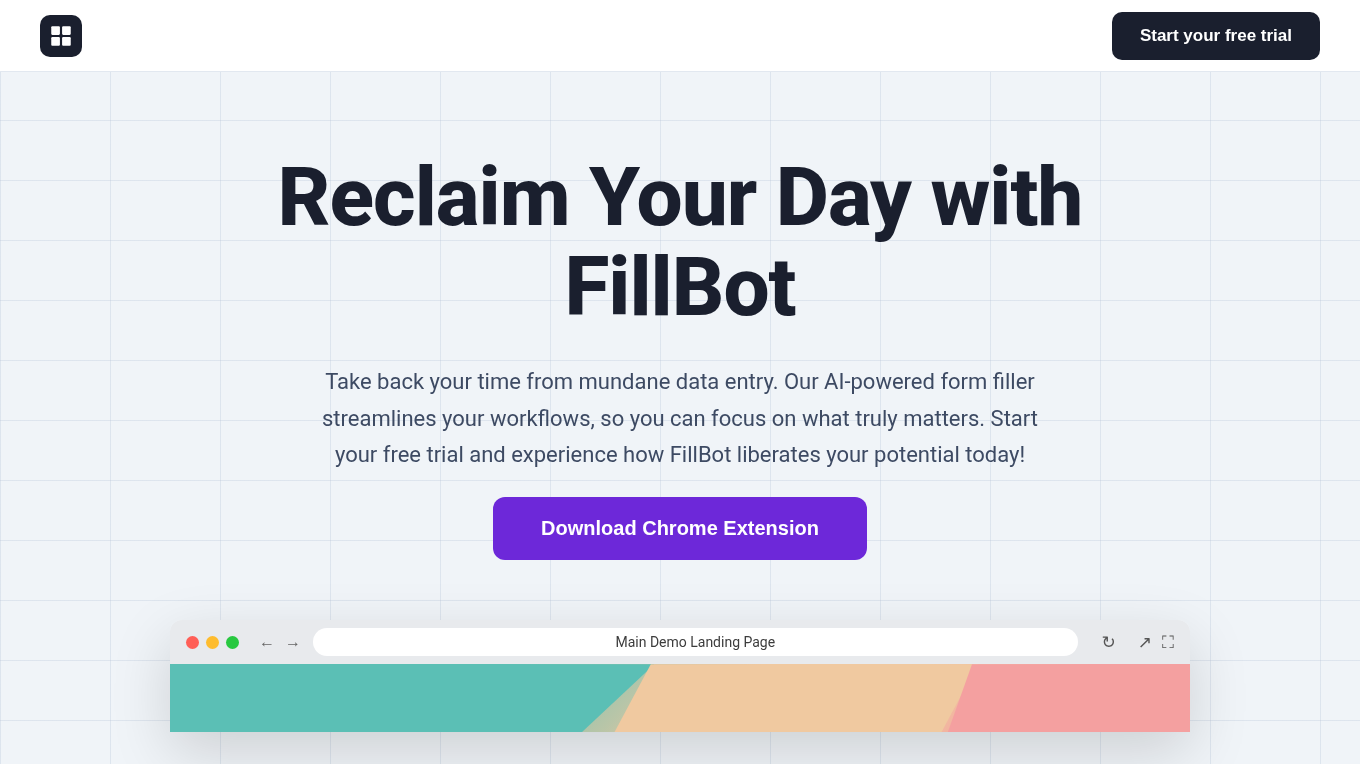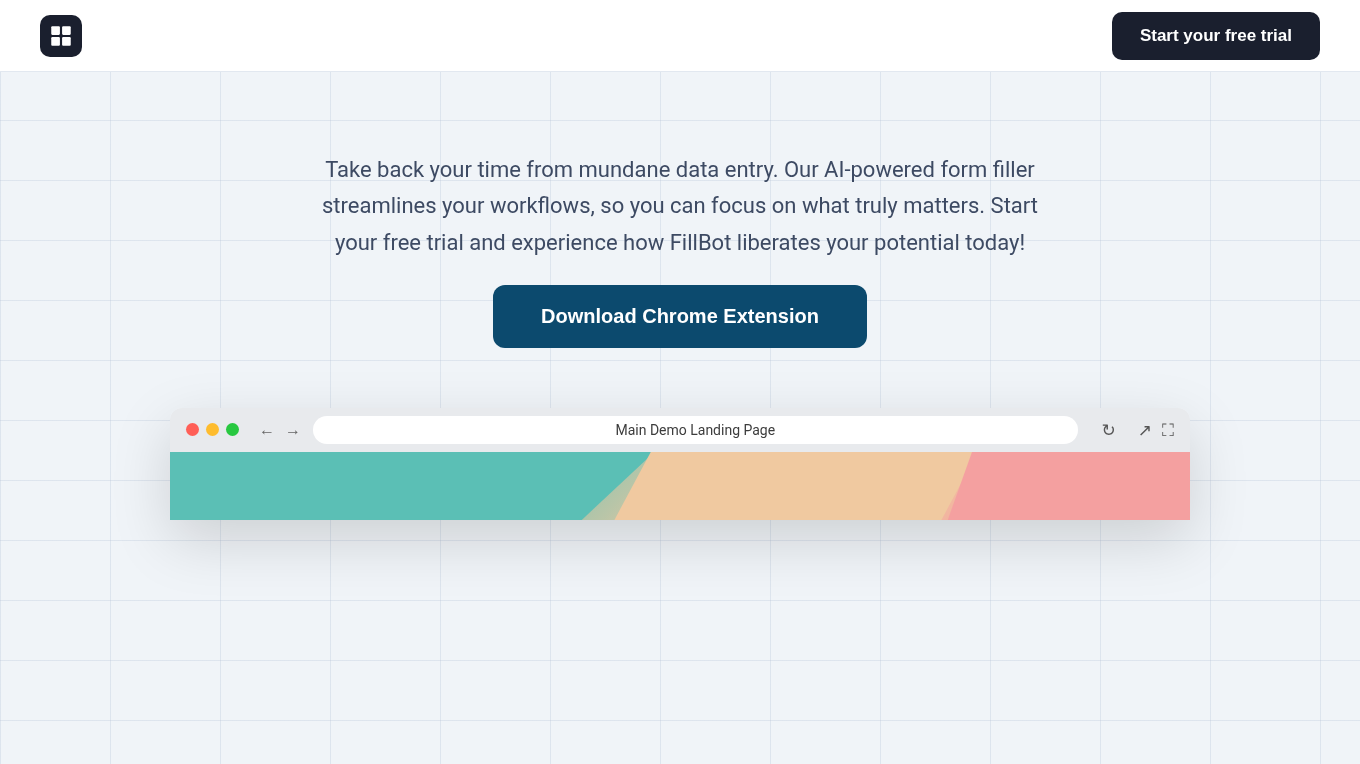--- a/index.html
+++ b/index.html
@@ -102,21 +102,21 @@
 
     .hero-subtitle {
       font-size: 22px;
       color: #3d4a63;
       line-height: 1.65;
       max-width: 750px;
       margin-bottom: 24px;
     }
 
     .download-button {
-      background-color: #0c4a6e;
+      background-color: #6d28d9;
       color: #ffffff;
       border: none;
       border-radius: 12px;
       padding: 20px 48px;
       font-size: 20px;
       font-weight: 600;
       cursor: pointer;
       margin-bottom: 60px;
     }
 
@@ -245,20 +245,25 @@
         <rect x="13" y="3" width="8" height="8" rx="1"></rect>
         <rect x="3" y="13" width="8" height="8" rx="1"></rect>
         <rect x="13" y="13" width="8" height="8" rx="1"></rect>
       </svg>
     </div>
   </div>
   <button class="cta-button">Start your free trial</button>
 </nav>
 
 <section class="hero">
+  <h1 class="hero-title">
+    <span>Reclaim Your Day with</span>
+    <br>
+    <span>FillBot</span>
+  </h1>
 
   <p class="hero-subtitle">Take back your time from mundane data entry. Our AI-powered form filler streamlines your workflows, so you can focus on what truly matters. Start your free trial and experience how FillBot liberates your potential today!</p>
 
   <button class="download-button">Download Chrome Extension</button>
 
   <div class="browser-mockup">
     <div class="browser-titlebar">
       <div class="browser-dots">
         <div class="dot dot-red"></div>
         <div class="dot dot-yellow"></div>

